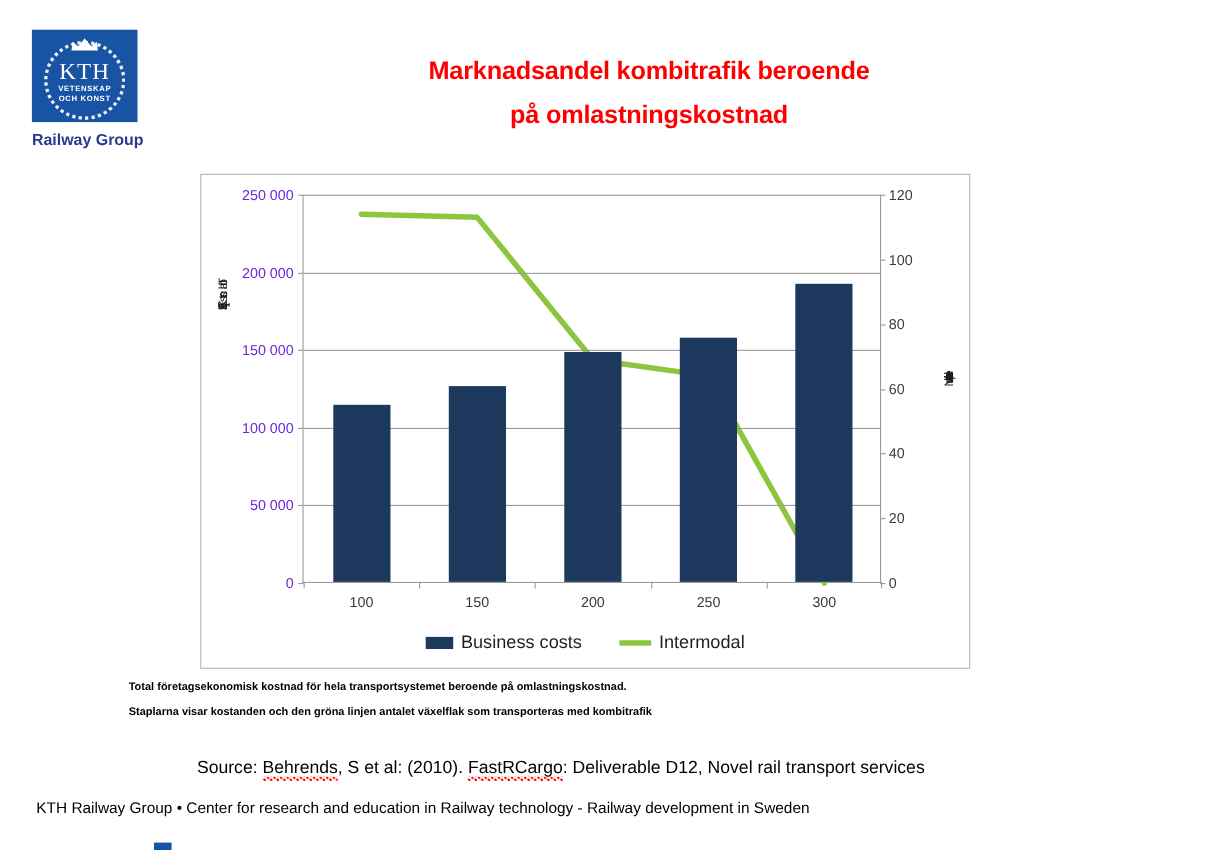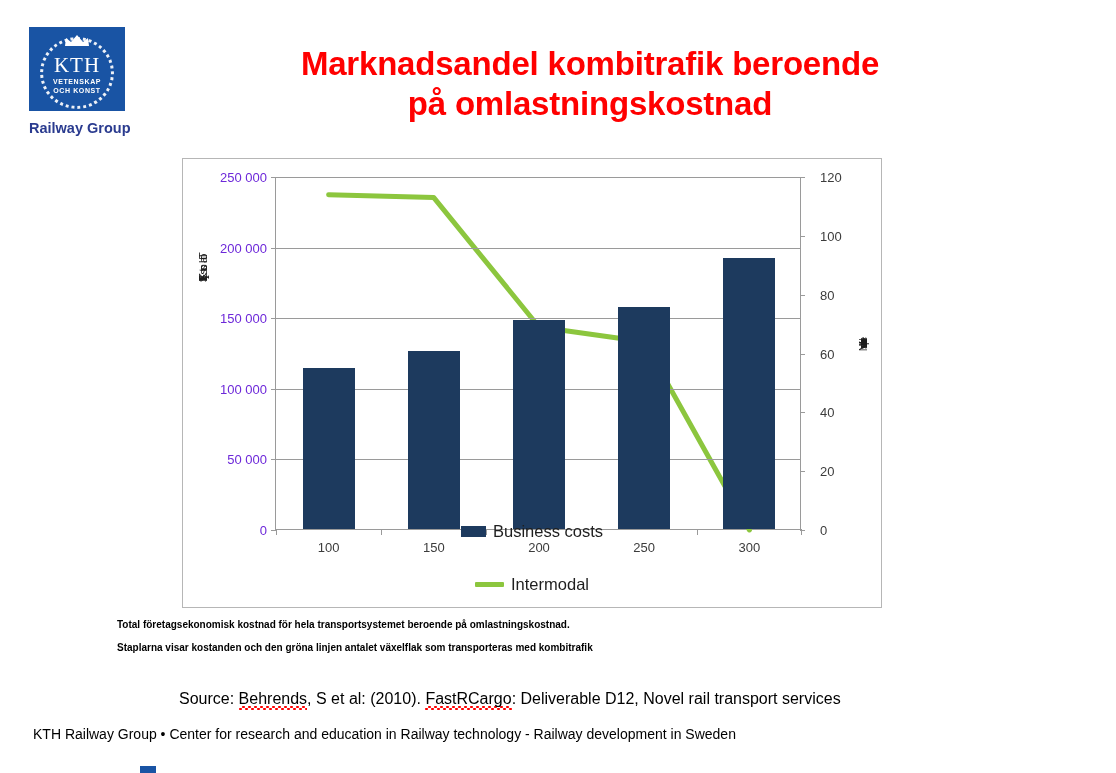--- a/index.html
+++ b/index.html
@@ -79,21 +79,21 @@
   }
 
   
   #slide-title {
     position: absolute;
     left: 170px;
     top: 44px;
     width: 840px;
     text-align: center;
     color: #FF0000;
-    font-size: 33px;
+    font-size: 23px;
     font-weight: bold;
     line-height: 40px;
     letter-spacing: -.2px;
   }
 
   
   #chart-frame {
     position: absolute;
     left: 182px;
     top: 158px;
@@ -131,21 +131,21 @@
     margin-right: 9px;
     transform: translateY(-50%);
     font-size: 13px;
     color: #6d28d9;
     white-space: nowrap;
     font-family: "Liberation Sans", sans-serif;
   }
   .ytick-right {
     position: absolute;
     left: 100%;
-    margin-left: 20px;
+    margin-left: 8px;
     transform: translateY(-50%);
     font-size: 13px;
     color: #3C3C3C;
     white-space: nowrap;
   }
   .ytick-mark {
     position: absolute;
     width: 5px;
     height: 1px;
     background: #9A9A9A;
@@ -204,21 +204,20 @@
 
   
   #chart-legend {
     position: absolute;
     left: 0; right: 0;
     bottom: 13px;
     display: flex;
     justify-content: center;
     align-items: center;
     gap: 34px;
-    flex-direction: column;
   }
   .legend-entry {
     display: flex;
     align-items: center;
     gap: 7px;
     font-size: 16.5px;
     color: #1F1F1F;
   }
   .legend-swatch-bar {
     width: 25px;

